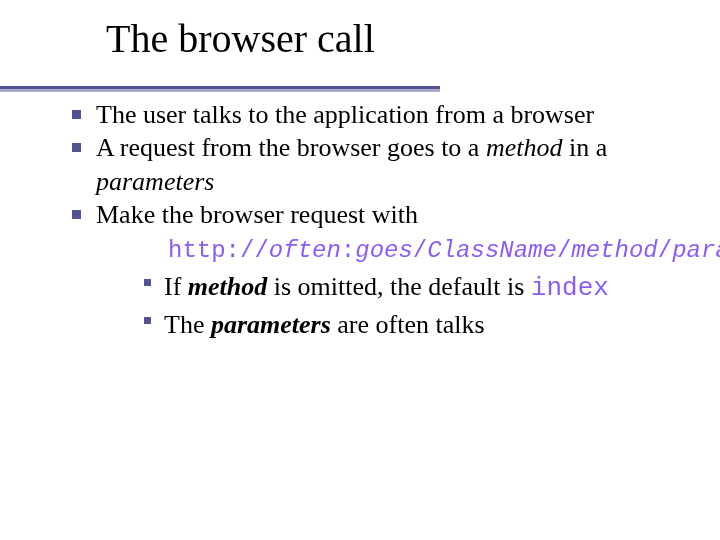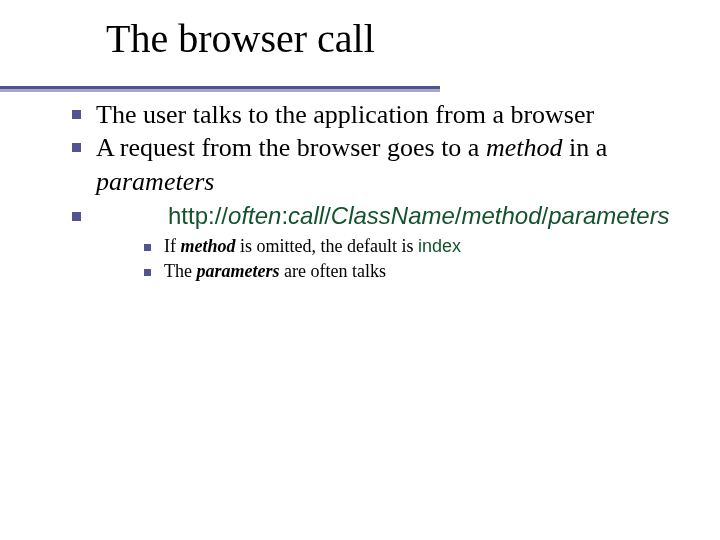--- a/index.html
+++ b/index.html
@@ -79,34 +79,34 @@
     margin-top: 2px;
   }
   ul.lvl2 {
     list-style: none;
     margin: 2px 0 0 42px;
     padding: 0;
   }
   ul.lvl2 > li {
     position: relative;
     padding-left: 26px;
-    font-size: 18px;
+    font-size: 26px;
     line-height: 1.38;
   }
   ul.lvl2 > li > .sq {
     position: absolute;
     left: 6px;
     top: 10px;
     width: 7px;
     height: 7px;
     background: #53548f;
   }
   .code {
-    font-family: Liberation Sans, sans-serif;
-    color: #14532d;
+    font-family: Liberation Mono, monospace;
+    color: #8b5cf6;
     font-style: normal;
   }
   .ital { font-style: italic; }
   .bital { font-style: italic; font-weight: bold; }
 </style>
 </head>
 <body>
 
 <div class="slide">
 
@@ -124,23 +124,24 @@
         <span>The user talks to the application from a browser</span>
       </li>
 
       <li>
         <span class="sq"></span>
         <span>A request from the browser goes to a </span><span class="ital">method</span><span> in a </span><span class="ital">parameters</span>
       </li>
 
       <li>
         <span class="sq"></span>
+        <span>Make the browser request with</span>
 
         <div class="url-line">
-          <span class="code">http://</span><span class="code ital">often</span><span class="code">:</span><span class="code ital">call</span><span class="code">/</span><span class="code ital">ClassName</span><span class="code">/</span><span class="code ital">method</span><span class="code">/</span><span class="code ital">parameters</span>
+          <span class="code">http://</span><span class="code ital">often</span><span class="code">:</span><span class="code ital">goes</span><span class="code">/</span><span class="code ital">ClassName</span><span class="code">/</span><span class="code ital">method</span><span class="code">/</span><span class="code ital">parameters</span>
         </div>
 
         <ul class="lvl2">
           <li>
             <span class="sq"></span>
             <span>If </span><span class="bital">method</span><span> is omitted, the default is </span><span class="code">index</span>
           </li>
           <li>
             <span class="sq"></span>
             <span>The </span><span class="bital">parameters</span><span> are often talks</span>

